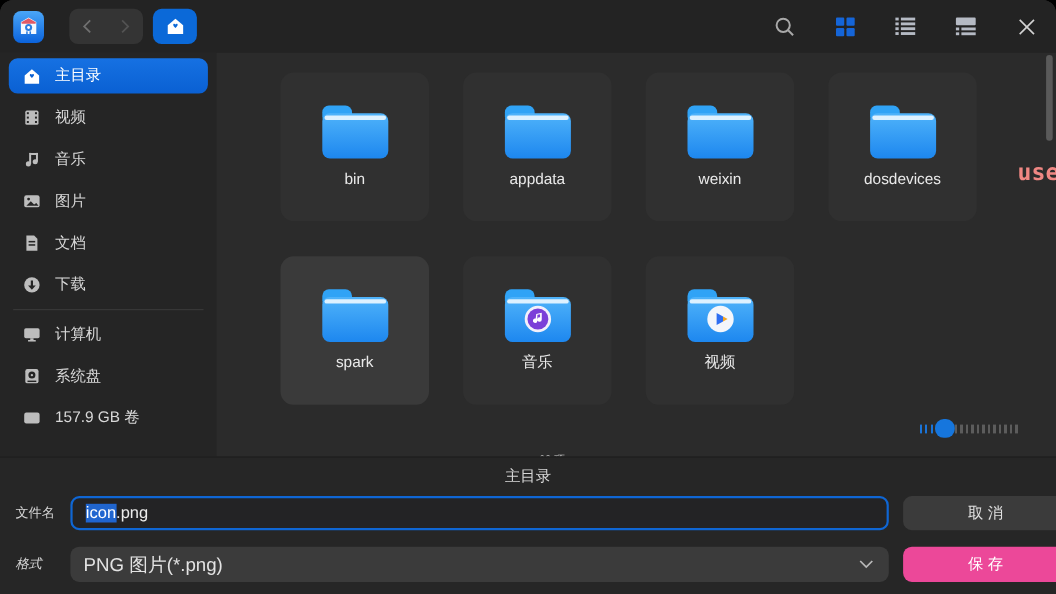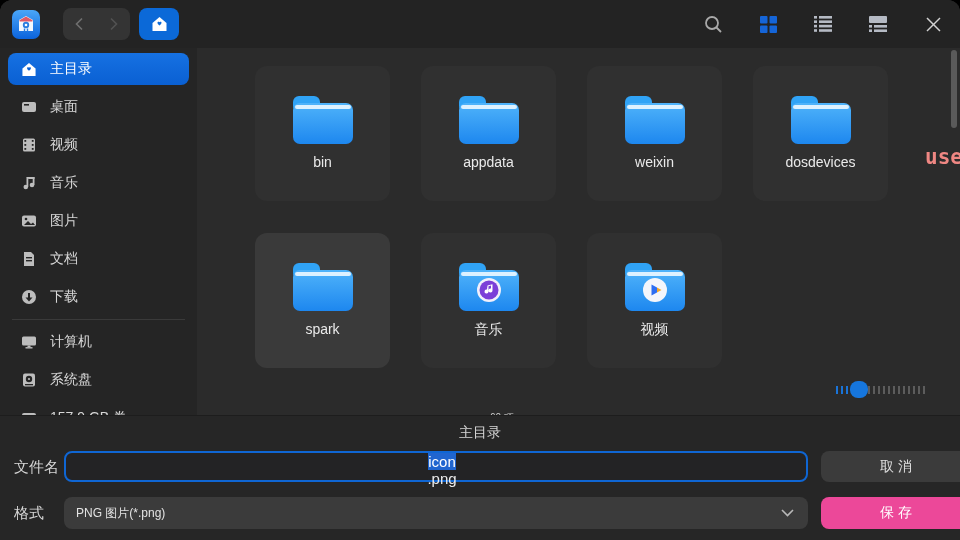--- a/index.html
+++ b/index.html
@@ -47,33 +47,33 @@
   .ticks-gray { flex:1; height:8px;
                 background:repeating-linear-gradient(90deg,#5c5c5c 0 2px,transparent 2px 5px); }
   .scrollbar { position:absolute; right:3px; top:2px; width:6px; height:78px; border-radius:3px;
                background:#5a5a5a; cursor:pointer; }
   .red-overlay { position:absolute; right:-3px; top:97px; color:#ef8783; font-weight:bold;
                  font-size:21px; font-family:"DejaVu Sans Mono", monospace; }
 
   
   .footer { position:relative; height:125px; background:#262626; border-top:1px solid #1d1d1d; }
   .path-label { text-align:center; padding-top:8px; font-size:14px; color:#d6d6d6; }
-  .f-label { position:absolute; left:14px; font-size:15px; color:#d6d6d6; }
+  .f-label { position:absolute; left:14px; font-size:12px; color:#d6d6d6; }
   .filename-input { position:absolute; left:64px; top:35px; width:744px; height:31px;
                     border:2px solid #0f66d4; border-radius:8px; background:#232325;
                     display:flex; align-items:center; padding-left:12px; font-size:15px;
-                    color:#ececec; cursor:text;flex-direction:column; }
+                    color:#ececec; cursor:text; }
   .sel-text { background:#2065cf; color:#fff; }
   .btn { position:absolute; left:821px; width:150px; height:31px; border-radius:8px;
          display:flex; align-items:center; justify-content:center; font-size:14px; cursor:pointer; }
   .btn-cancel { top:35px; background:#3b3b3b; color:#e0e0e0; }
   .btn-save { top:81px; height:32px; background:#ec4899; color:#fff; }
   .format-select { position:absolute; left:64px; top:81px; width:744px; height:32px;
                    background:#3b3b3b; border-radius:8px; display:flex; align-items:center;
-                   padding:0 14px 0 12px; font-size:12px; color:#e3e3e3; cursor:pointer; }
+                   padding:0 14px 0 12px; font-size:17px; color:#e3e3e3; cursor:pointer; }
   .format-select .chev { margin-left:auto; }
 </style>
 </head>
 <body>
 
 <div class="window">
 
   <div class="titlebar">
     <div class="app-icon">
       <svg width="20" height="20" viewBox="0 0 20 20">
@@ -157,27 +157,20 @@
     <div class="sidebar">
       <div class="side-item selected">
         <svg width="16" height="15" viewBox="0 0 17 16">
           <path d="M1.5 7 L8.5 1 L15.5 7 V15 H1.5 Z" fill="#ffffff"></path>
           <path d="M8.5 6.2 c1.6-1.5 3.6.6 0 3.2 c-3.6-2.6-1.6-4.7 0-3.2 Z" fill="#0a60d3"></path>
         </svg>
         <span>主目录</span>
       </div>
       <div class="side-item">
         <svg width="16" height="16" viewBox="0 0 16 16">
-          <rect x="1" y="3" width="14" height="10" rx="2" fill="#bdbdbd"></rect>
-          <rect x="3" y="5" width="5" height="1.6" fill="#252525"></rect>
-        </svg>
-        <span>桌面</span>
-      </div>
-      <div class="side-item">
-        <svg width="16" height="16" viewBox="0 0 16 16">
           <rect x="2" y="1.5" width="12" height="13" rx="1.5" fill="#bdbdbd"></rect>
           <g fill="#252525">
             <rect x="3.4" y="3" width="1.8" height="1.8"></rect>
               <rect x="3.4" y="7" width="1.8" height="1.8"></rect>
               <rect x="3.4" y="11" width="1.8" height="1.8"></rect>
             <rect x="10.8" y="3" width="1.8" height="1.8"></rect>
               <rect x="10.8" y="7" width="1.8" height="1.8"></rect>
               <rect x="10.8" y="11" width="1.8" height="1.8"></rect>
           </g>
         </svg>
@@ -348,21 +341,21 @@
   <div class="footer">
     <div class="path-label">主目录</div>
 
     <div class="f-label" style="top:42px;">文件名</div>
     <div class="filename-input">
       <span class="sel-text">icon</span>
         <span>.png</span>
     </div>
     <div class="btn btn-cancel">取 消</div>
 
-    <div class="f-label" style="top:88px;">格式</div>
+    <div class="f-label" style="top:88px;font-style:italic;">格式</div>
     <div class="format-select">
       <span>PNG 图片(*.png)</span>
       <svg class="chev" width="13" height="8" viewBox="0 0 13 8">
         <polyline points="1,1 6.5,6.5 12,1" fill="none" stroke="#b8b8b8" stroke-width="1.6"></polyline>
       </svg>
     </div>
     <div class="btn btn-save">保 存</div>
   </div>
 
 </div>

